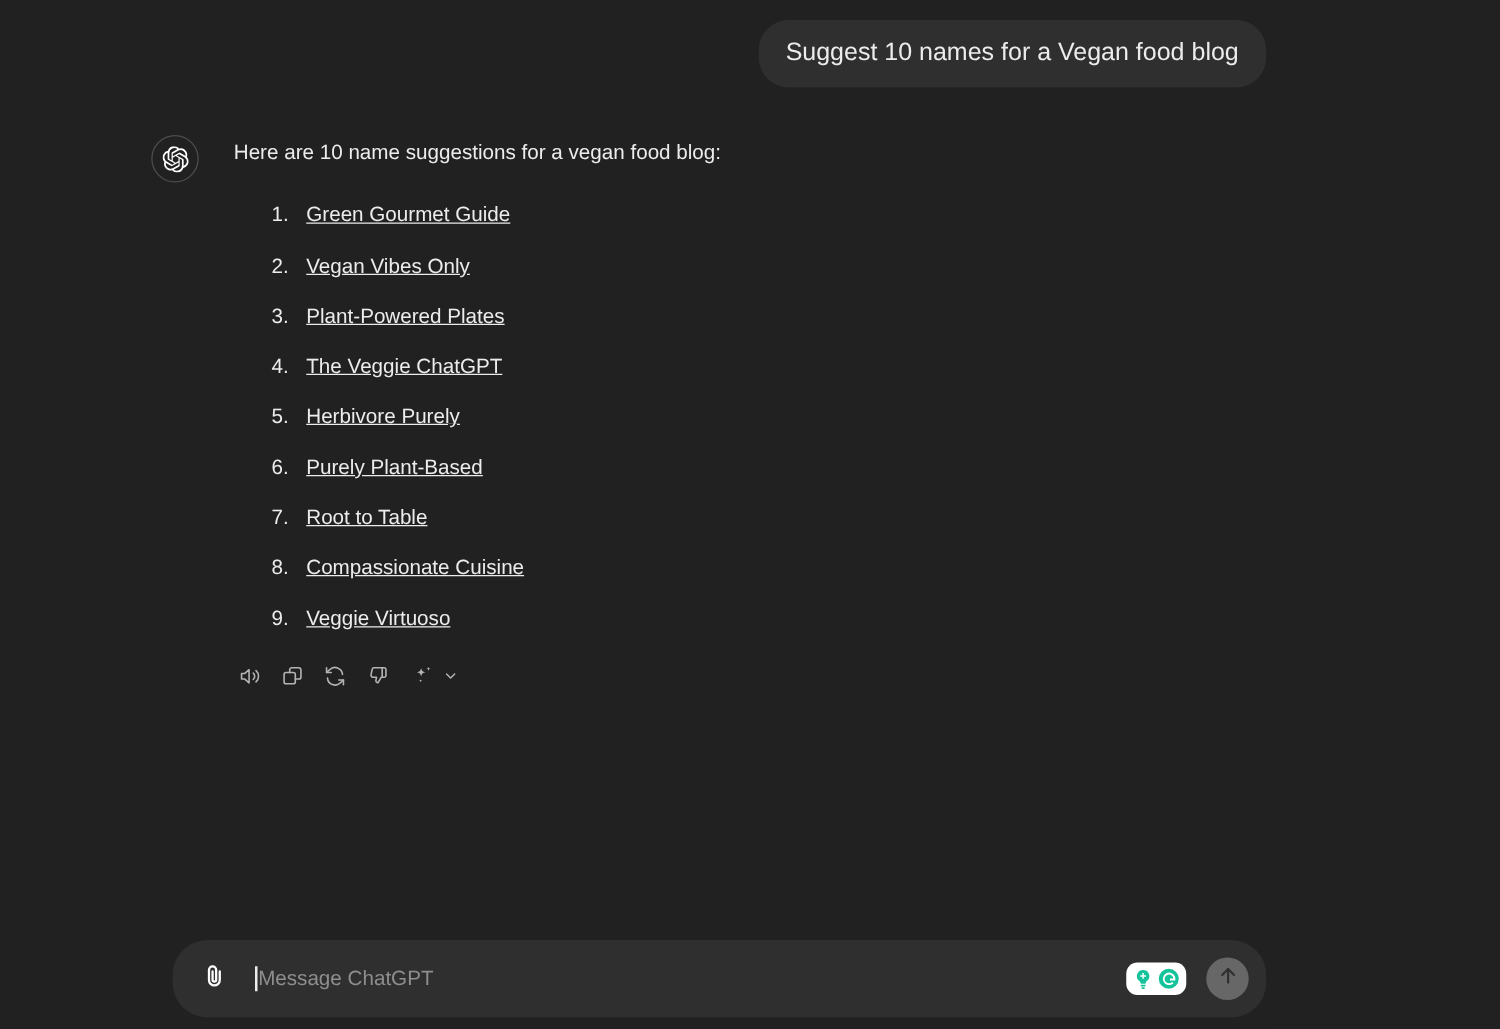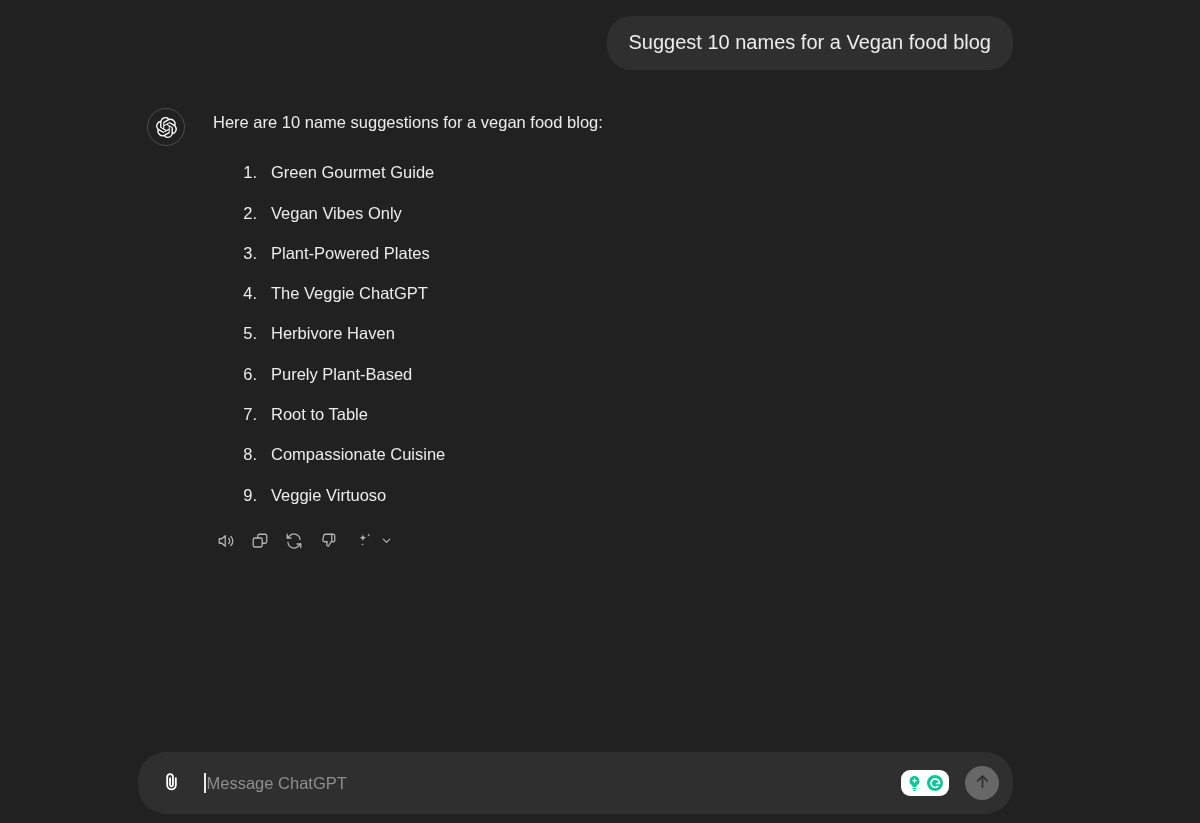--- a/index.html
+++ b/index.html
@@ -42,21 +42,21 @@
     line-height: 1.55;
     color: #ececec;
     max-width: 560px;
     white-space: nowrap;
   }
 
   
   .assistant-row {
     position: absolute;
     top: 108px;
-    left: 147px;
+    left: 121px;
     width: 900px;
     display: flex;
     align-items: flex-start;
   }
   .avatar {
     width: 38px;
     height: 38px;
     min-width: 38px;
     border-radius: 50%;
     border: 1px solid #4d4d4d;
@@ -99,21 +99,21 @@
   ol.name-list li:last-child { margin-bottom: 0; }
   .li-num {
     width: 58px;
     min-width: 58px;
     text-align: right;
     padding-right: 14px;
     box-sizing: border-box;
     color: #ececec;
     font-variant-numeric: tabular-nums;
   }
-  .li-text { flex: 1; }
+  .li-text { flex: 1; text-decoration: underline; }
 
   .assistant-outro {
     font-size: 16.5px;
     line-height: 1.6;
     color: #ececec;
     margin: 34px 0 0 0;
   }
 
   
   .actions {
@@ -256,21 +256,21 @@
         <li>
           <span class="li-num">3.</span>
           <span class="li-text">Plant-Powered Plates</span>
         </li>
         <li>
           <span class="li-num">4.</span>
           <span class="li-text">The Veggie ChatGPT</span>
         </li>
         <li>
           <span class="li-num">5.</span>
-          <span class="li-text">Herbivore Haven</span>
+          <span class="li-text">Herbivore Purely</span>
         </li>
         <li>
           <span class="li-num">6.</span>
           <span class="li-text">Purely Plant-Based</span>
         </li>
         <li>
           <span class="li-num">7.</span>
           <span class="li-text">Root to Table</span>
         </li>
         <li>

